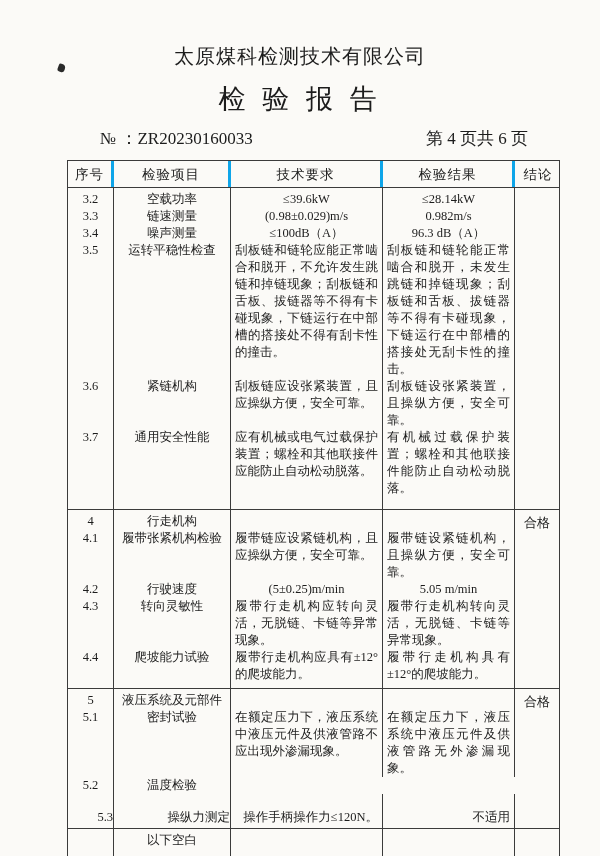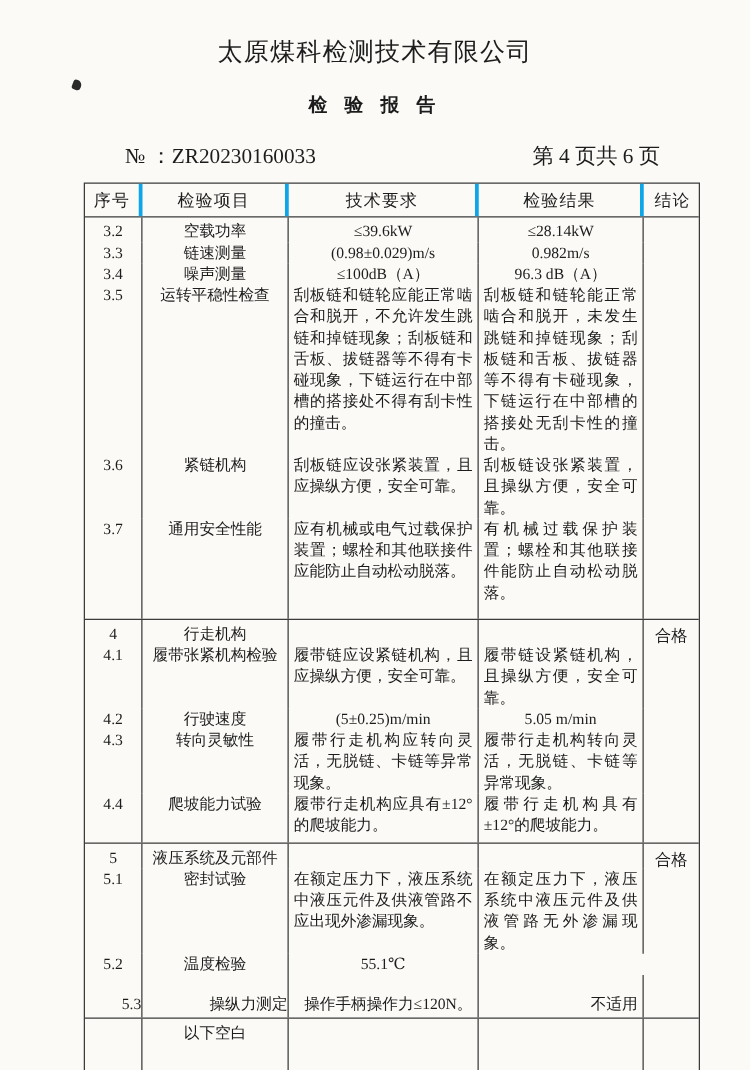--- a/index.html
+++ b/index.html
@@ -4,23 +4,23 @@
 <style>
   * { margin:0; padding:0; box-sizing:border-box; }
   html,body { background:#e9e8e4; }
   .page {
     width:600px; height:856px; margin:0 auto; position:relative;
     background:#fbfaf7; color:#1c1c1c; overflow:hidden;
     font-family:"Liberation Serif","DejaVu Serif",serif;
   }
   .speck { position:absolute; left:58px; top:64px; width:7px; height:8px;
     background:#2a2a2a; border-radius:2px 4px 3px 2px; transform:rotate(20deg); }
-  .doc-header { padding-top:28px; text-align:center; }
+  .doc-header { padding-top:42px; text-align:center; }
   .company { font-size:20px; line-height:28px; letter-spacing:1px; }
-  .report-title { font-size:15px; font-weight:bold; letter-spacing:5px; line-height:26px; margin-top:16px; }
+  .report-title { font-size:27px; font-weight:normal; letter-spacing:5px; line-height:26px; margin-top:16px; }
   .meta { display:flex; justify-content:space-between; align-items:flex-end;
     margin-top:18px; padding:0 72px 0 100px; font-size:17px; line-height:18px; }
   .report-table {
     width:493px; margin:12px 0 0 67px; border:1px solid #3b3b3b;
     font-size:12.5px; line-height:17px;
   }
   .thead { display:grid; grid-template-columns:46px 117px 152px 132px 46px; }
   .thead .hcell {
     padding:5px 0 4px; text-align:center; font-size:13.5px; letter-spacing:1px;
   }
@@ -154,21 +154,20 @@
         </div>
         <div class="row">
           <div class="cell num">5.1</div>
           <div class="cell item">密封试验</div>
           <div class="cell req">在额定压力下，液压系统中液压元件及供液管路不应出现外渗漏现象。</div>
           <div class="cell res">在额定压力下，液压系统中液压元件及供液管路无外渗漏现象。</div>
         </div>
         <div class="row cr">
           <div class="cell num">5.2</div>
           <div class="cell item">温度检验</div>
-          <div class="cell res">55.1℃</div>
         </div>
         <div class="row cr gap">
           <div class="cell num">5.3</div>
           <div class="cell item">操纵力测定</div>
           <div class="cell req">操作手柄操作力≤120N。</div>
           <div class="cell res">不适用</div>
         </div>
       </div>
       <div class="cell concl">合格</div>
     </div>

